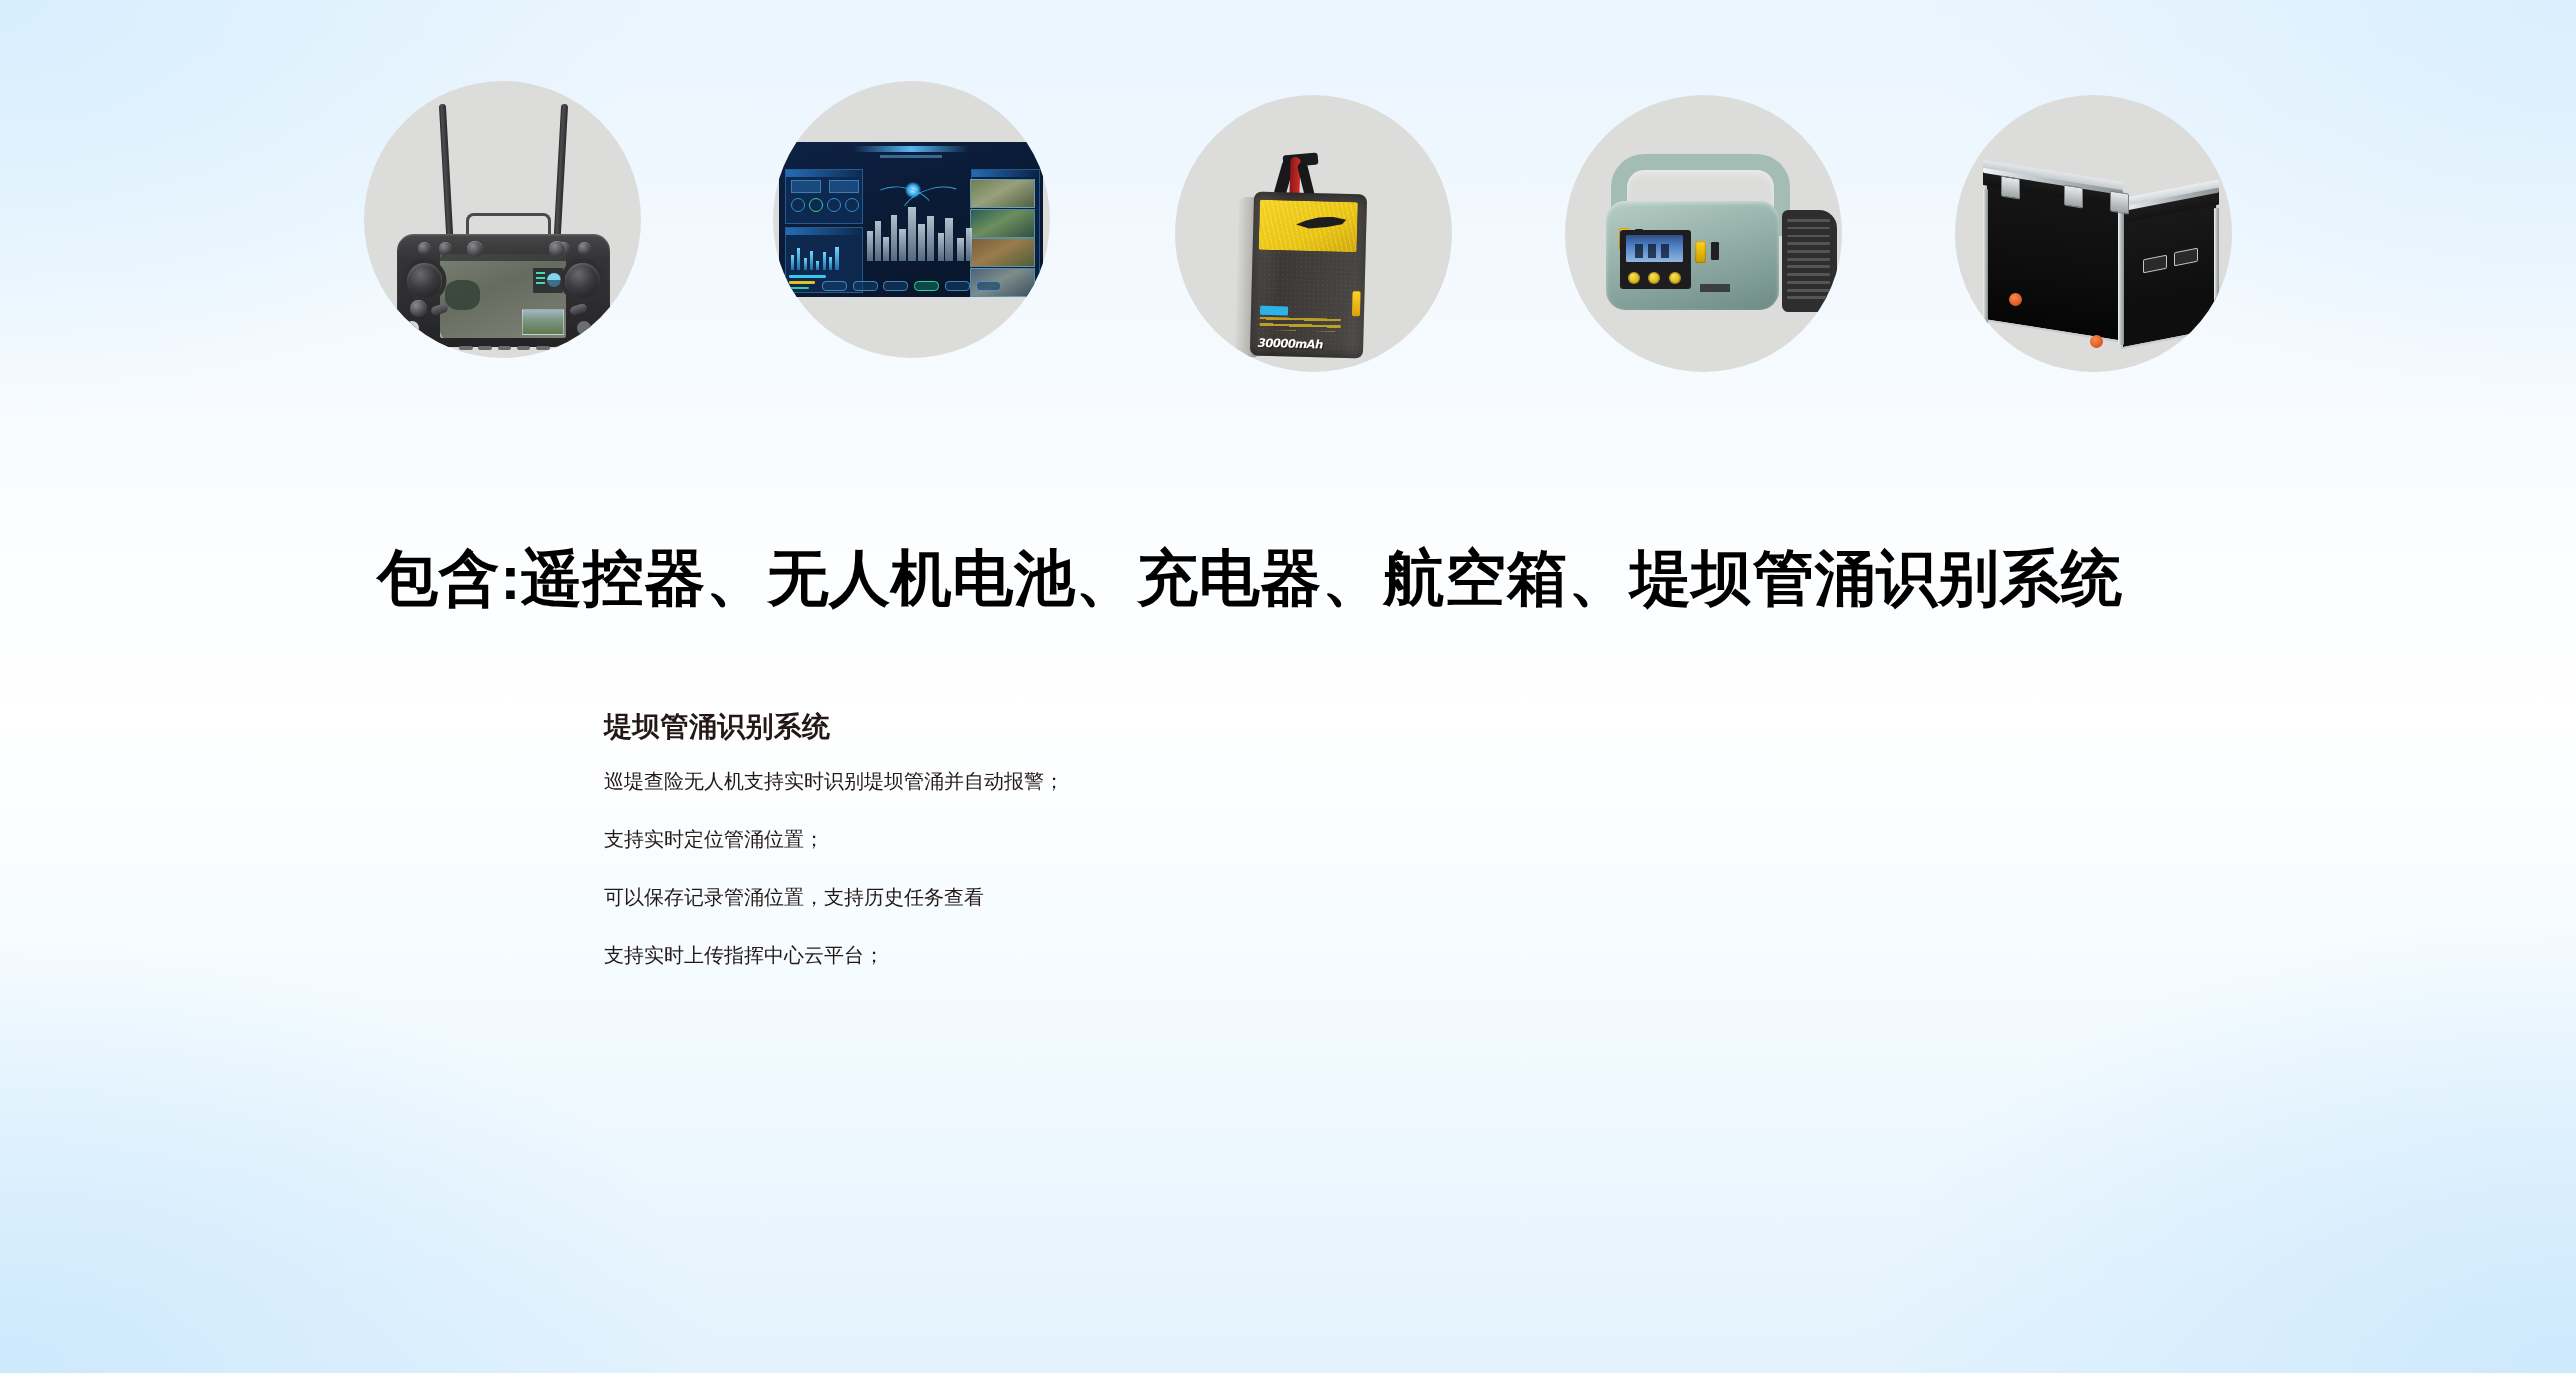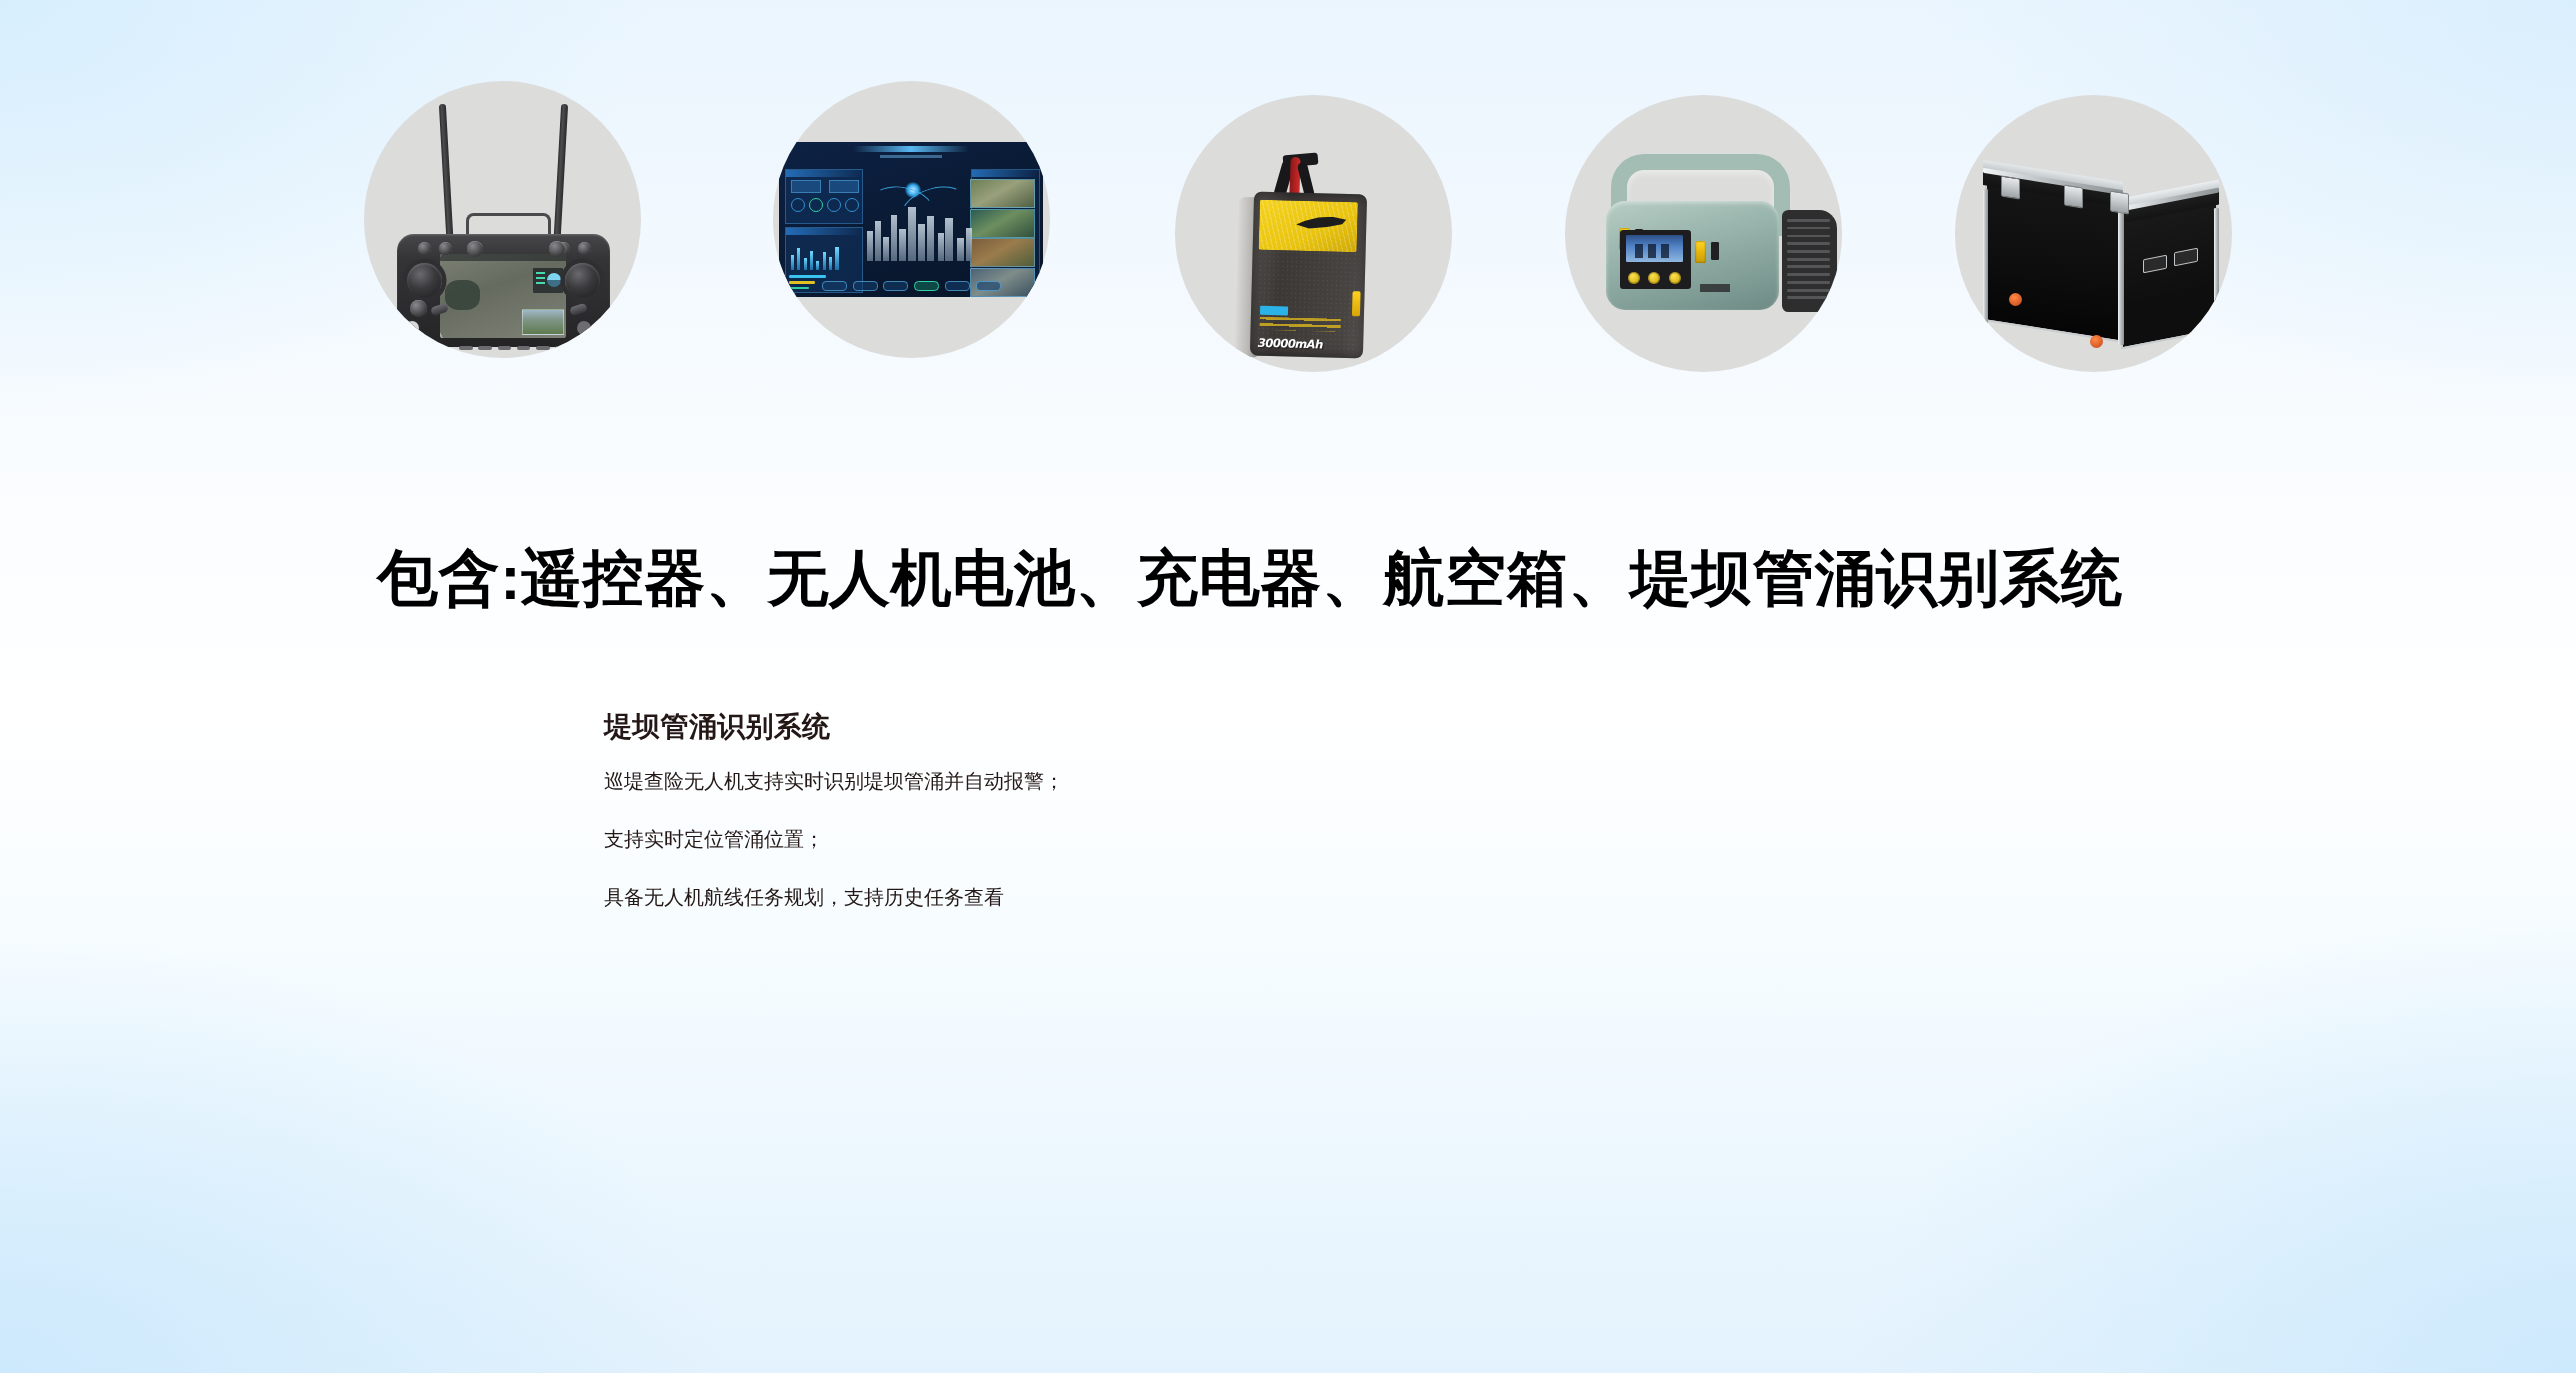--- a/index.html
+++ b/index.html
@@ -687,18 +687,19 @@
     </div>
   </div>
 
   <div class="headline">包含:遥控器、无人机电池、充电器、航空箱、堤坝管涌识别系统</div>
 
   <div class="detail">
     <h2>堤坝管涌识别系统</h2>
     <ul>
       <li>巡堤查险无人机支持实时识别堤坝管涌并自动报警；</li>
       <li>支持实时定位管涌位置；</li>
-      <li>具备无人机航线任务规划，支持历史任务查看</li>
+      <li>可以保存记录管涌位置，支持历史任务查看</li>
+      <li>支持实时上传指挥中心云平台；</li>
     </ul>
   </div>
 
 </div>
 
 
 </body></html>

